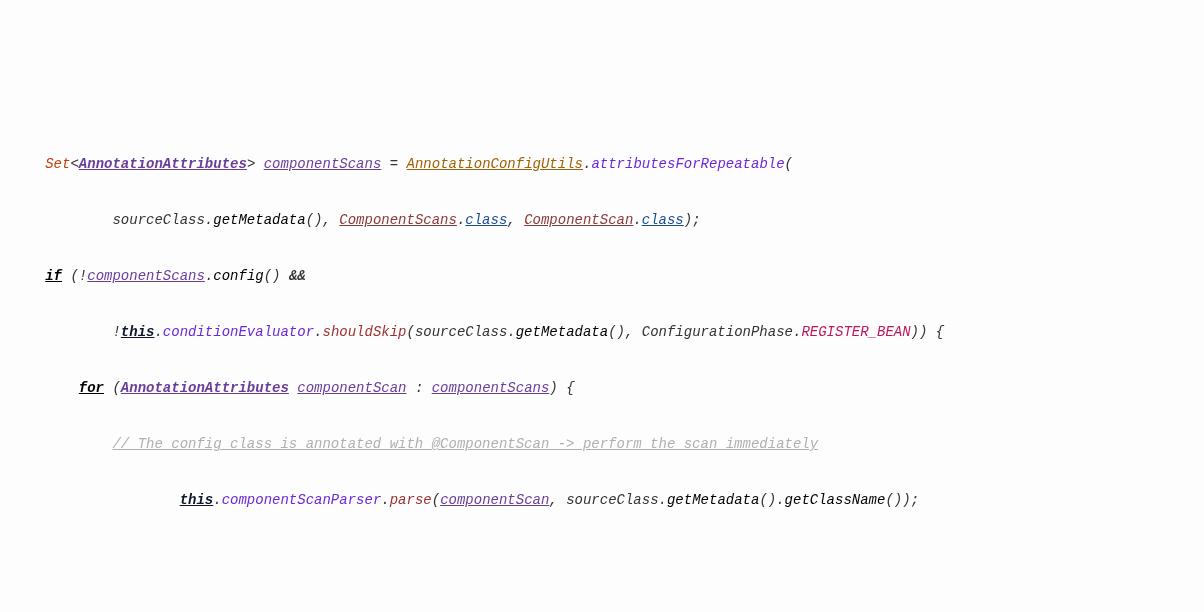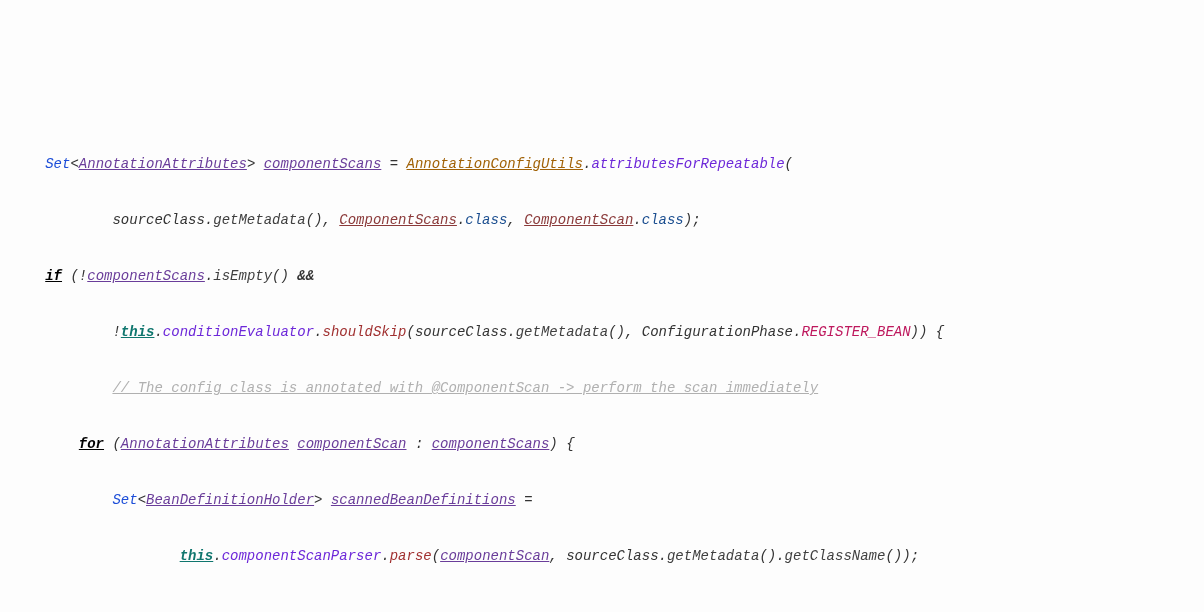--- a/index.html
+++ b/index.html
@@ -12,45 +12,44 @@
     line-height: 28px;
     color: #333;
     white-space: pre;
   }
   .code-container {
     font-style: italic;
     font-weight: 500;
   }
   .comment { color: #b0b0b0; font-style: italic; }
   .keyword { color: #000000; font-weight: bold; }
-  .type { color: #1d4ed8; }
-  .type-purple { color: #6a3d9a; text-decoration: underline; }
+  .type { color: #c2410c; }
+  .type-purple { color: #6a3d9a; text-decoration: underline; font-weight: bold; }
   .var-link { color: #6a3d9a; text-decoration: underline; font-style: italic; }
   .static-class { color: #a16207; text-decoration: underline; font-style: italic; }
-  .method { color: #404040; text-align: right; }
+  .method { color: #000000; text-align: right; }
   .field-olive { color: #6d28d9; font-style: italic; }
-  .this-kw { color: #0f766e; font-weight: bold; text-decoration: underline; }
+  .this-kw { color: #0f172a; font-weight: bold; text-decoration: underline; }
   .punct { color: #333; }
   .string-like { color: #8b3a3a; text-decoration: underline; }
   .enum { color: #be185d; font-style: italic; }
-  .class-kw-link { color: #1a4d8f; font-style: italic; }
+  .class-kw-link { color: #1a4d8f; text-decoration: underline; font-style: italic; }
 </style>
 </head>
 <body>
 
 
 
 <div class="code-container">
 <div>   <span class="type">Set</span><span class="punct">&lt;</span><span class="type-purple">AnnotationAttributes</span><span class="punct">&gt;</span><span> </span><span class="var-link">componentScans</span><span class="punct"> = </span><span class="static-class">AnnotationConfigUtils</span><span class="punct">.</span><span class="field-olive">attributesForRepeatable</span><span class="punct">(</span></div>
 <div>           <span>sourceClass</span><span class="punct">.</span><span class="method">getMetadata</span><span class="punct">(), </span><span class="string-like">ComponentScans</span><span class="punct">.</span><span class="class-kw-link">class</span><span class="punct">, </span><span class="string-like">ComponentScan</span><span class="punct">.</span><span class="class-kw-link">class</span><span class="punct">);</span></div>
-<div>   <span class="keyword" style="text-decoration:underline">if</span><span class="punct"> (!</span><span class="var-link">componentScans</span><span class="punct">.</span><span class="method">isEmpty</span><span class="punct">()</span><span class="punct" style="font-weight:bold"> &amp;&amp;</span></div>
+<div>   <span class="keyword" style="text-decoration:underline">if</span><span class="punct"> (!</span><span class="var-link">componentScans</span><span class="punct">.</span><span class="method">config</span><span class="punct">()</span><span class="punct" style="font-weight:bold"> &amp;&amp;</span></div>
 <div>           <span class="punct">!</span><span class="this-kw">this</span><span class="punct">.</span><span class="field-olive">conditionEvaluator</span><span class="punct">.</span><span style="color:#a03030">shouldSkip</span><span class="punct">(sourceClass.</span><span class="method">getMetadata</span><span class="punct">(), ConfigurationPhase.</span><span class="enum">REGISTER_BEAN</span><span class="punct">)) {</span></div>
+<div>       <span class="keyword" style="text-decoration:underline">for</span><span class="punct"> (</span><span class="type-purple">AnnotationAttributes</span><span> </span><span class="var-link">componentScan</span><span class="punct"> : </span><span class="var-link">componentScans</span><span class="punct">) {</span></div>
 <div>           <span class="comment" style="text-decoration:underline">// The config class is annotated with @ComponentScan -&gt; perform the scan immediately</span></div>
-<div>       <span class="keyword" style="text-decoration:underline">for</span><span class="punct"> (</span><span class="type-purple">AnnotationAttributes</span><span> </span><span class="var-link">componentScan</span><span class="punct"> : </span><span class="var-link">componentScans</span><span class="punct">) {</span></div>
-<div>           <span class="type">Set</span><span class="punct">&lt;</span><span class="type-purple">BeanDefinitionHolder</span><span class="punct">&gt;</span><span> </span><span class="var-link">scannedBeanDefinitions</span><span class="punct"> =</span></div>
 <div>                   <span class="this-kw">this</span><span class="punct">.</span><span class="field-olive">componentScanParser</span><span class="punct">.</span><span style="color:#a03030">parse</span><span class="punct">(</span><span class="var-link">componentScan</span><span class="punct">, sourceClass.</span><span class="method">getMetadata</span><span class="punct">().</span><span class="method">getClassName</span><span class="punct">());</span></div>
 
 
 
 
 
 
 
 
 

